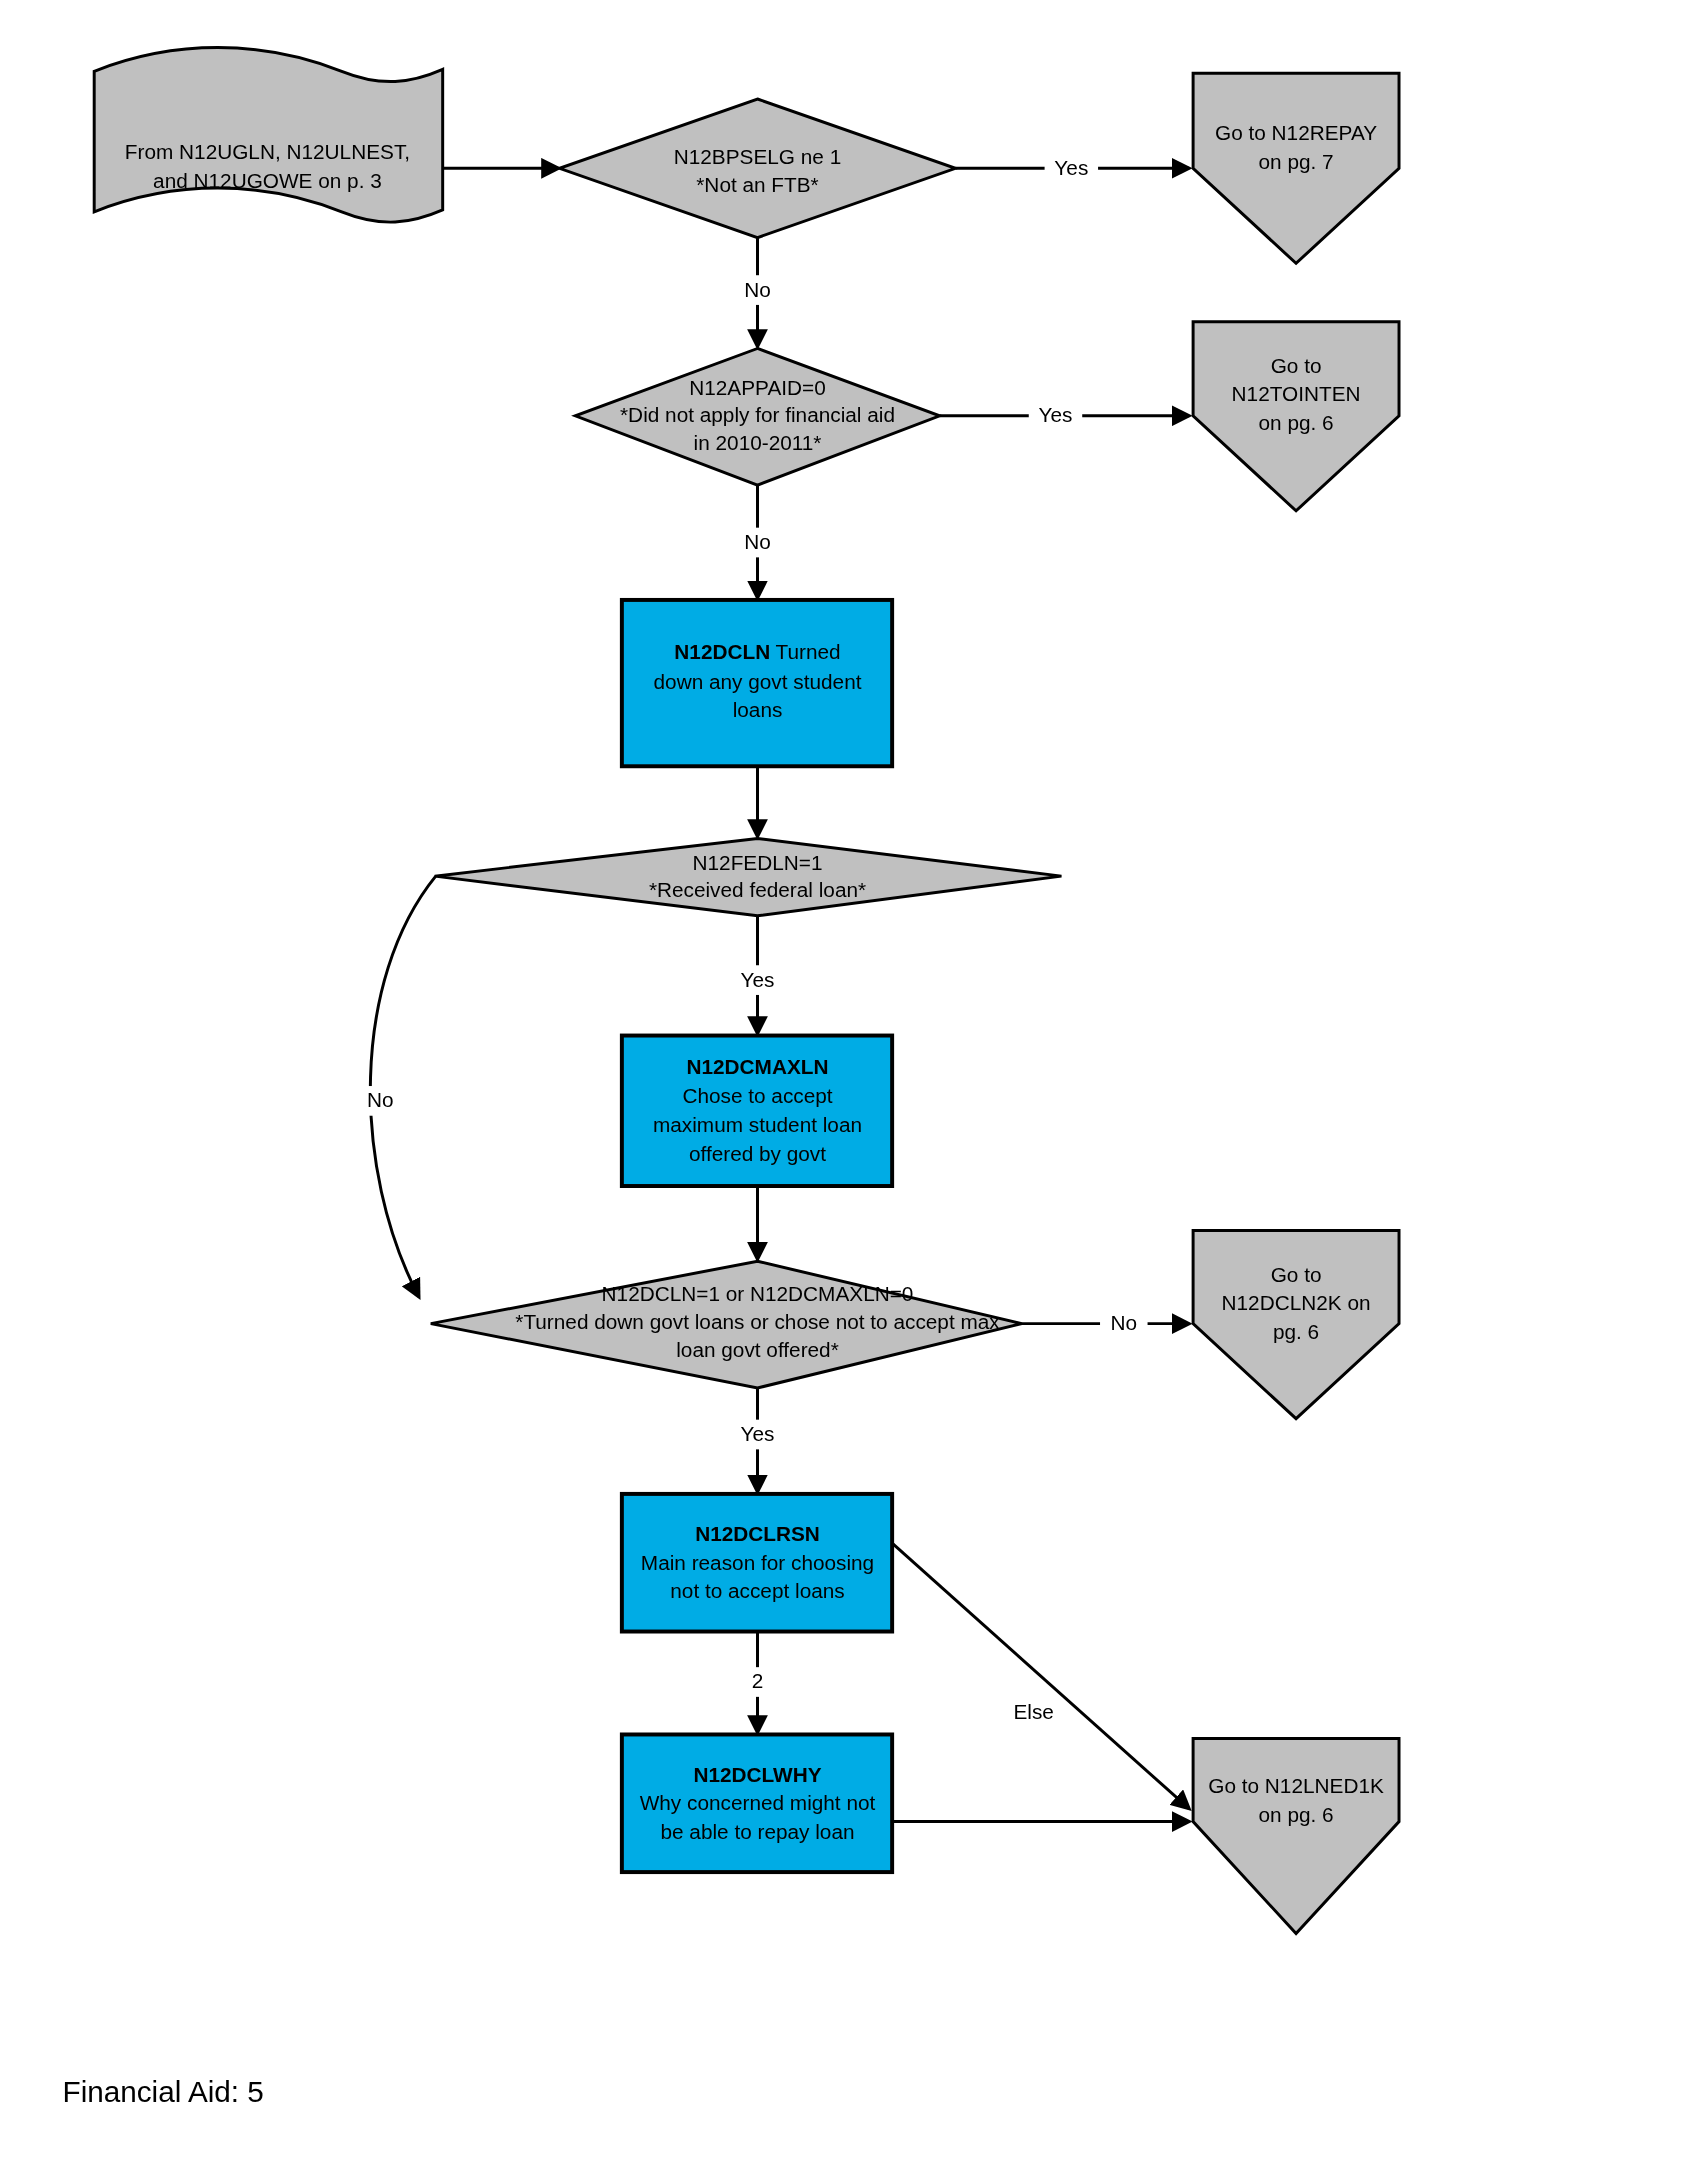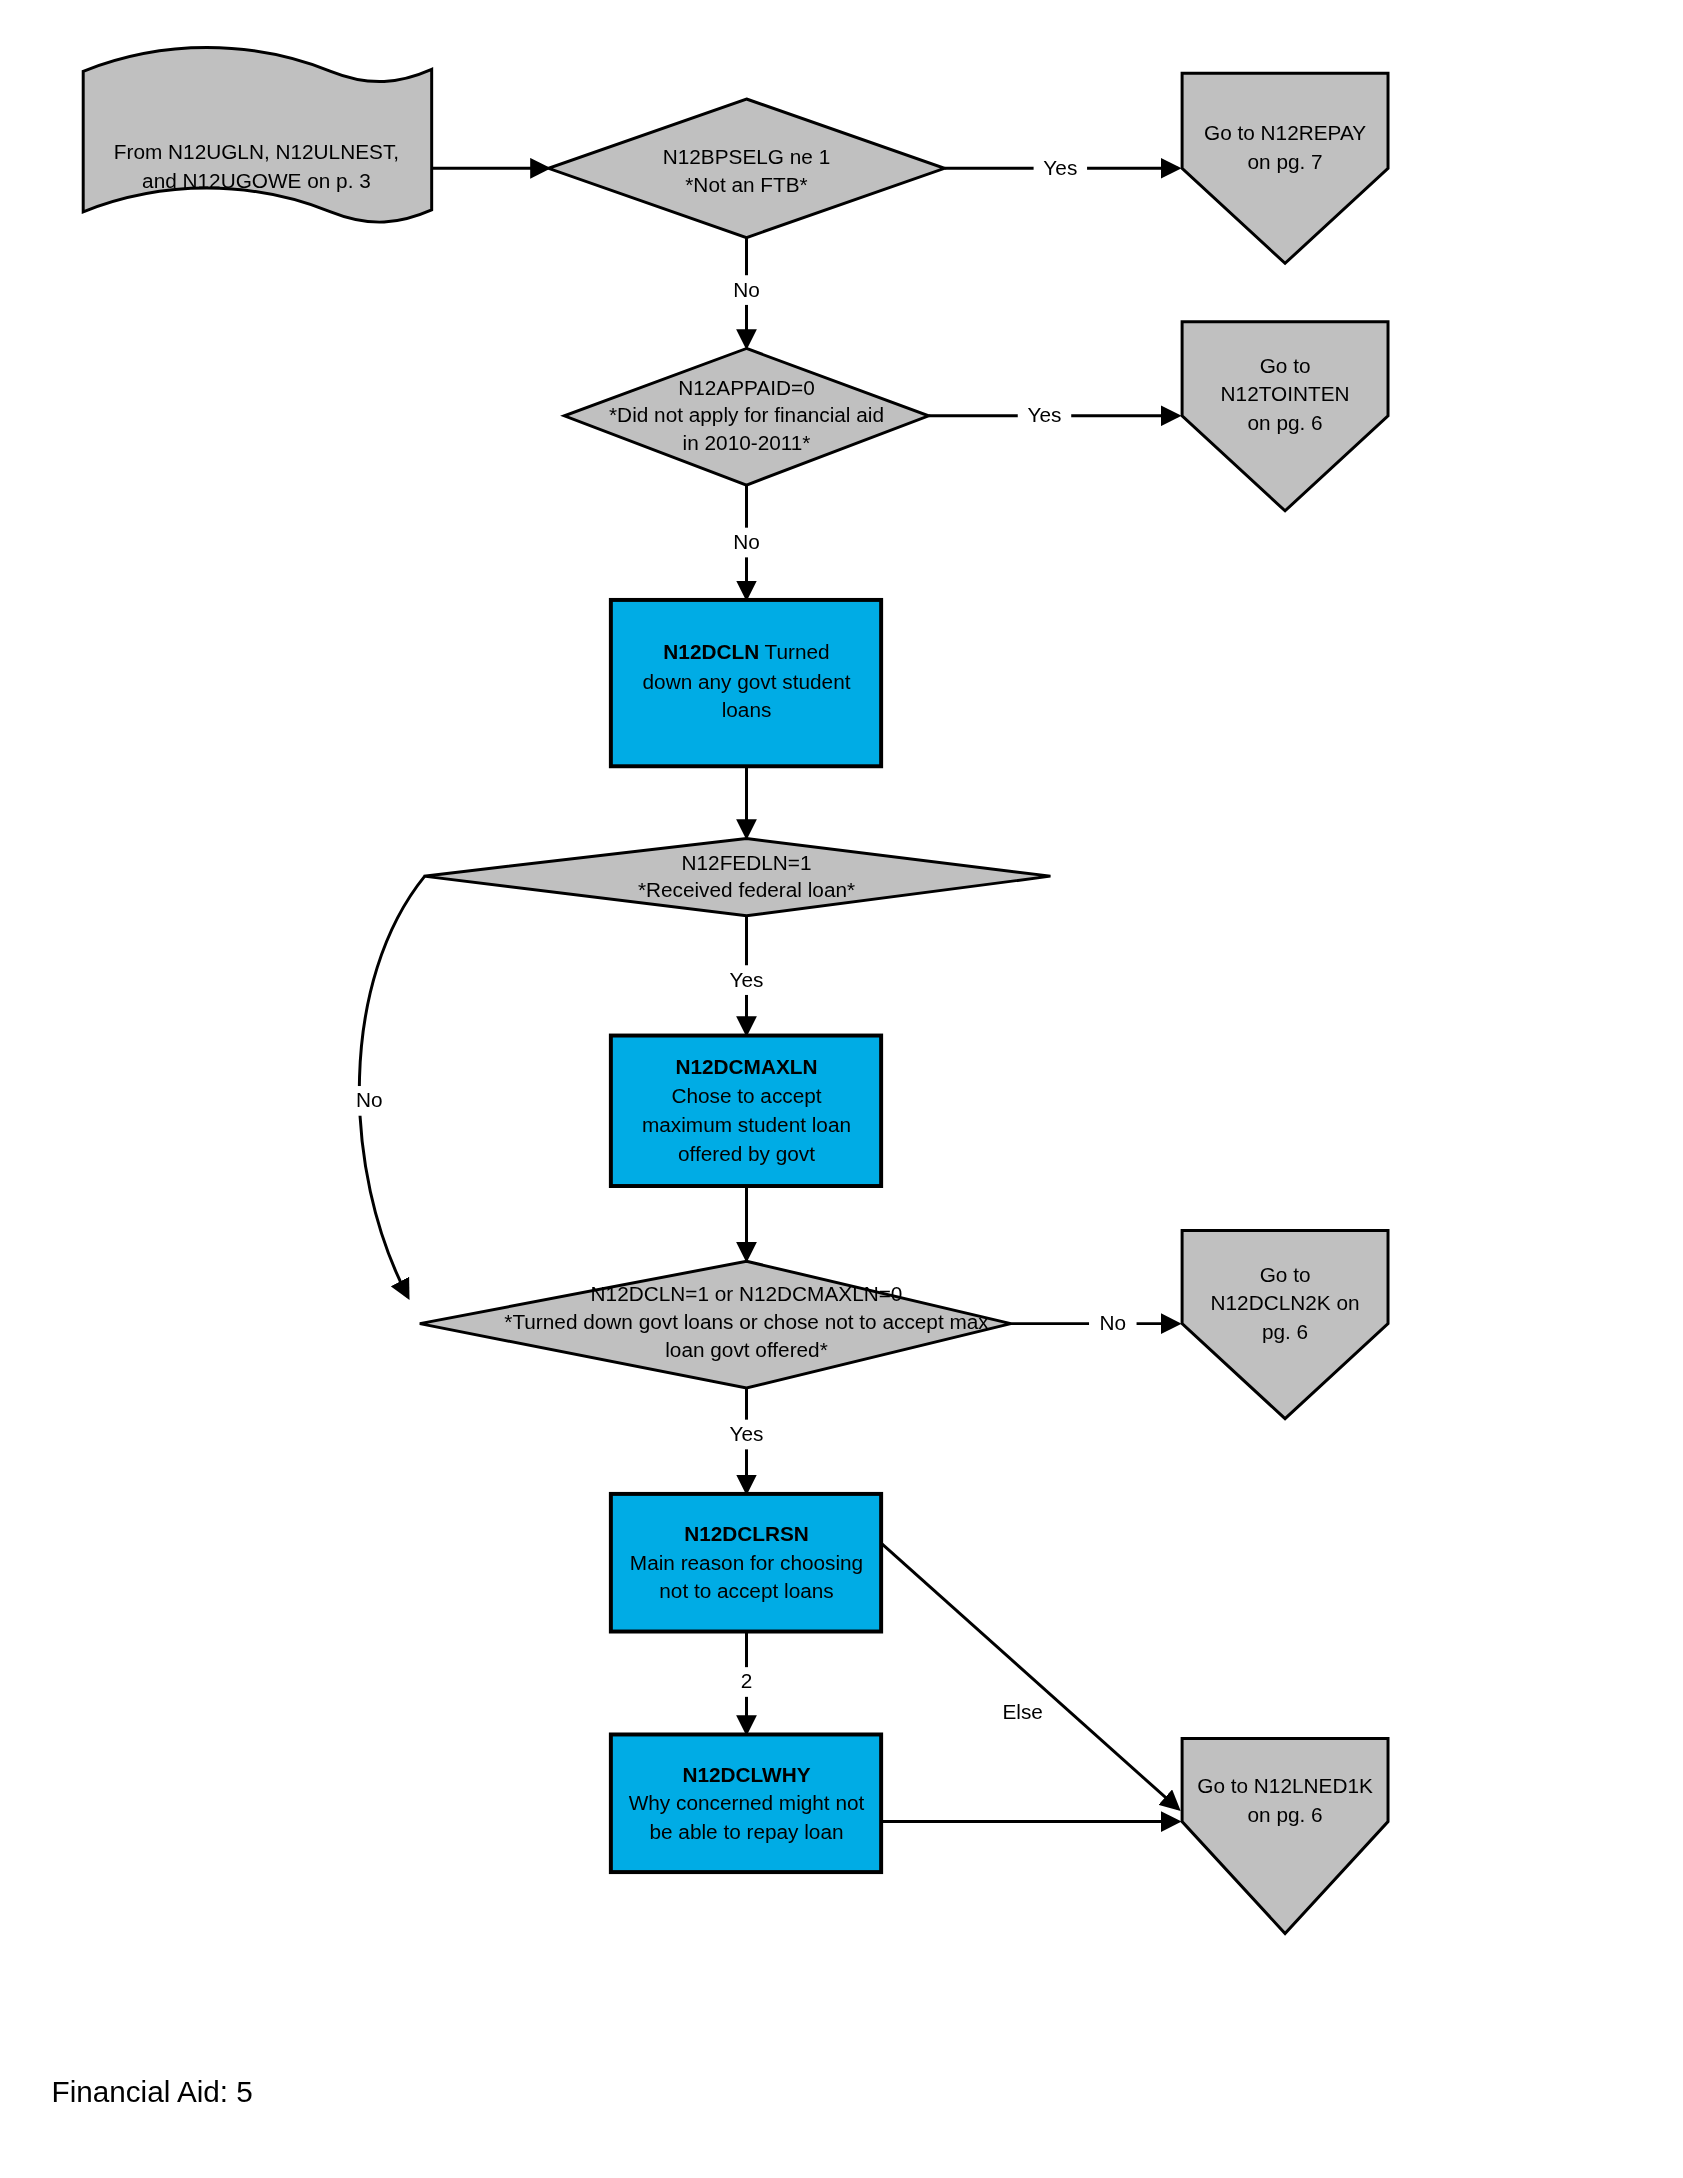--- a/index.html
+++ b/index.html
@@ -9,21 +9,21 @@
   }
   body {
     width: 1683px;
     height: 2178px;
     font-family: "Liberation Sans", sans-serif;
     position: relative;
     overflow: hidden;
   }
   #flow-root {
     position: absolute;
-    left: 4px;
+    left: 15px;
     top: 0;
     width: 1663px;
     height: 2178px;
     text-align: center;
   }
   svg.flow {
     display: block;
     width: 1683px;
     height: 2178px;
   }

